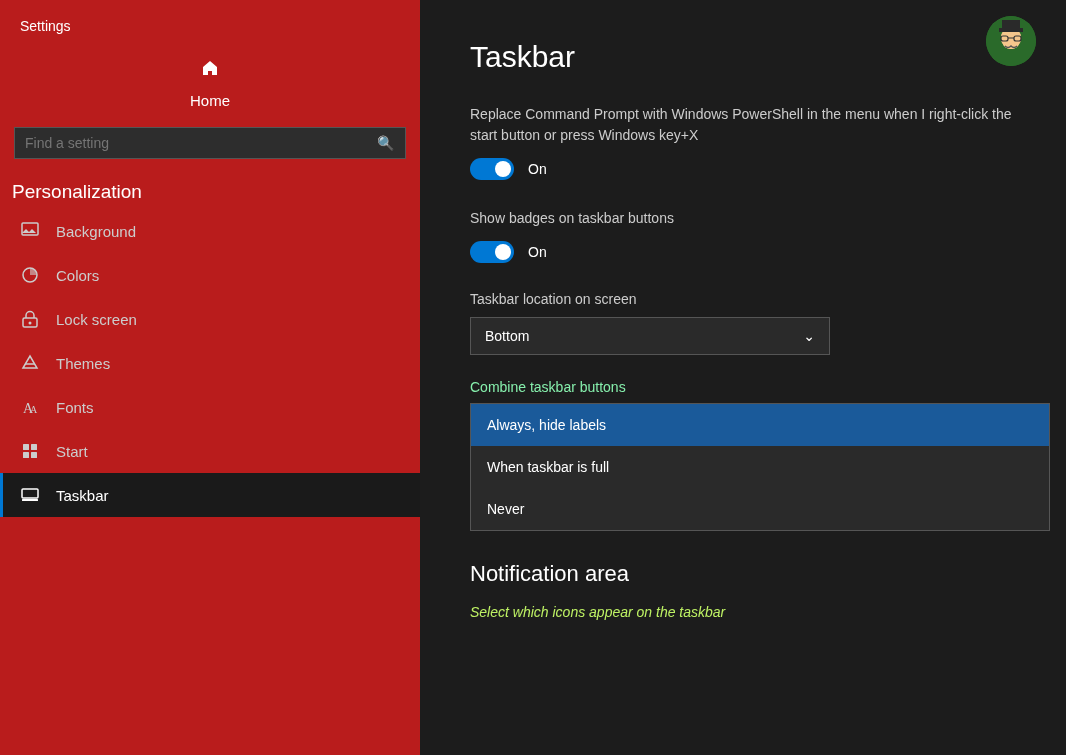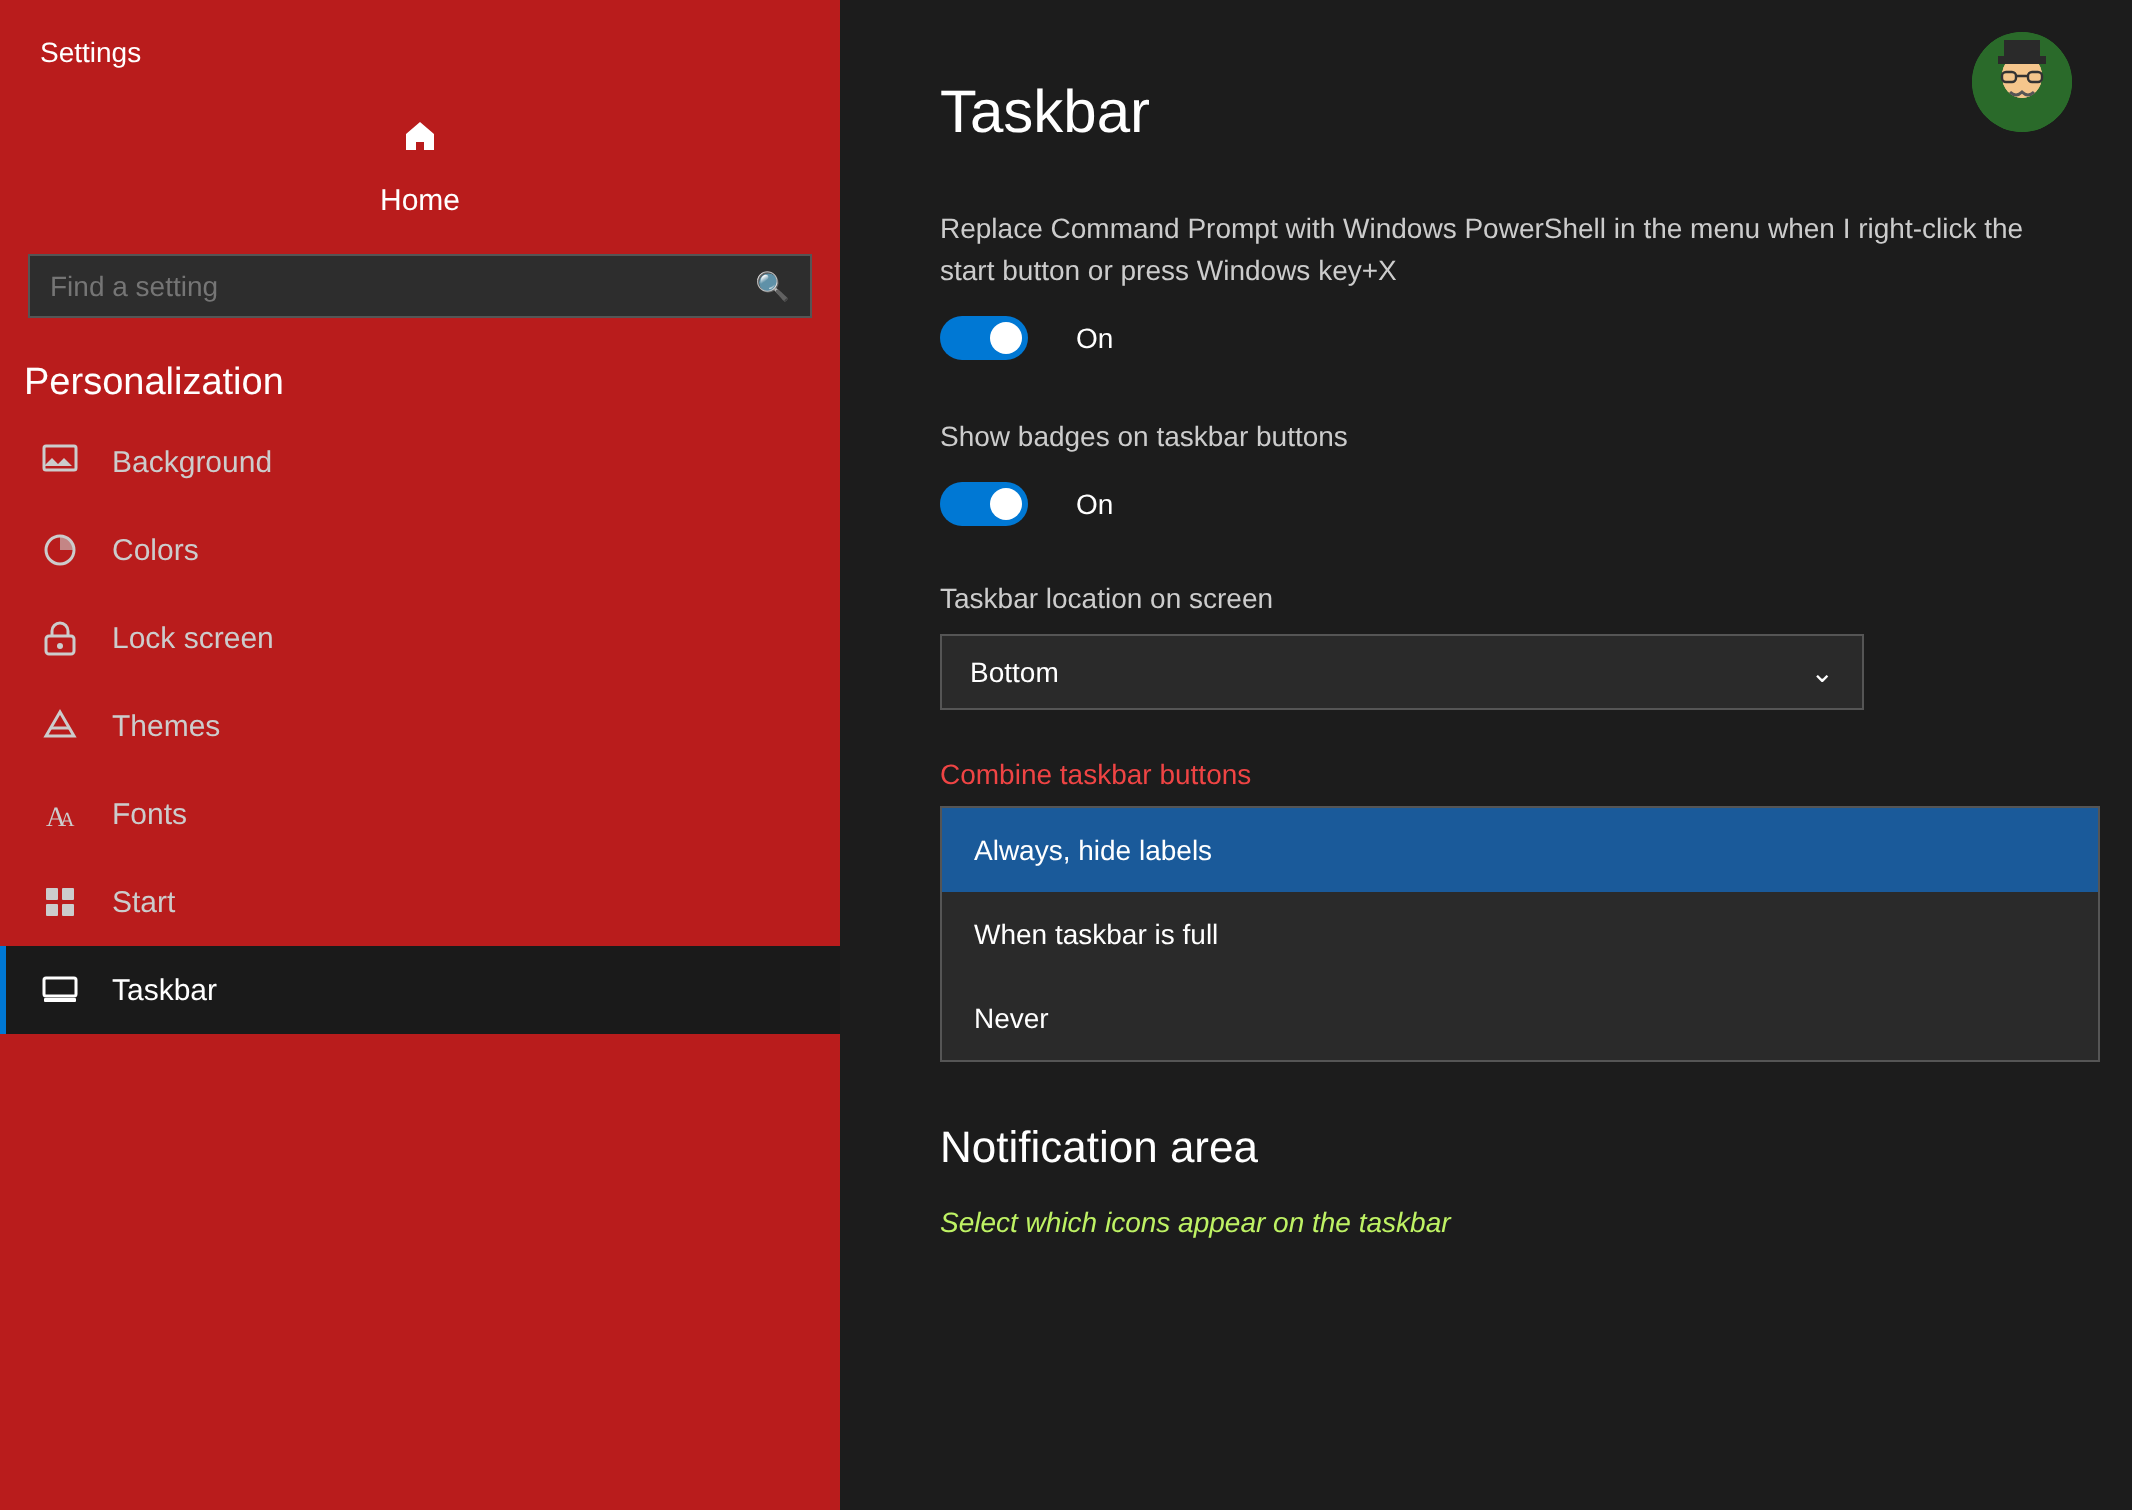--- a/index.html
+++ b/index.html
@@ -138,21 +138,21 @@
       font-size: 14px;
       color: #ccc;
       line-height: 1.5;
       max-width: 580px;
       margin-bottom: 12px;
     }
 
     .toggle-row {
       display: flex;
       align-items: center;
-      gap: 24px;
+      gap: 14px;
       margin-bottom: 28px;
     }
 
     .toggle {
       width: 44px;
       height: 22px;
       background: #0078d4;
       border-radius: 11px;
       position: relative;
       cursor: pointer;
@@ -173,36 +173,36 @@
       color: #fff;
     }
 
     .setting-section-title {
       font-size: 14px;
       color: #ccc;
       margin-bottom: 10px;
     }
 
     .dropdown {
-      width: 462px;
+      width: 360px;
       background: #2a2a2a;
       border: 1px solid #555;
       padding: 10px 14px;
       display: flex;
       justify-content: space-between;
       align-items: center;
       cursor: pointer;
       margin-bottom: 24px;
       font-size: 14px;
       color: #fff;
     }
 
     .combine-section-title {
       font-size: 14px;
-      color: #ef4444;
+      color: #86efac;
       margin-bottom: 8px;
     }
 
     .dropdown-list {
       width: 580px;
       border: 1px solid #555;
       overflow: hidden;
     }
 
     .dropdown-item {

